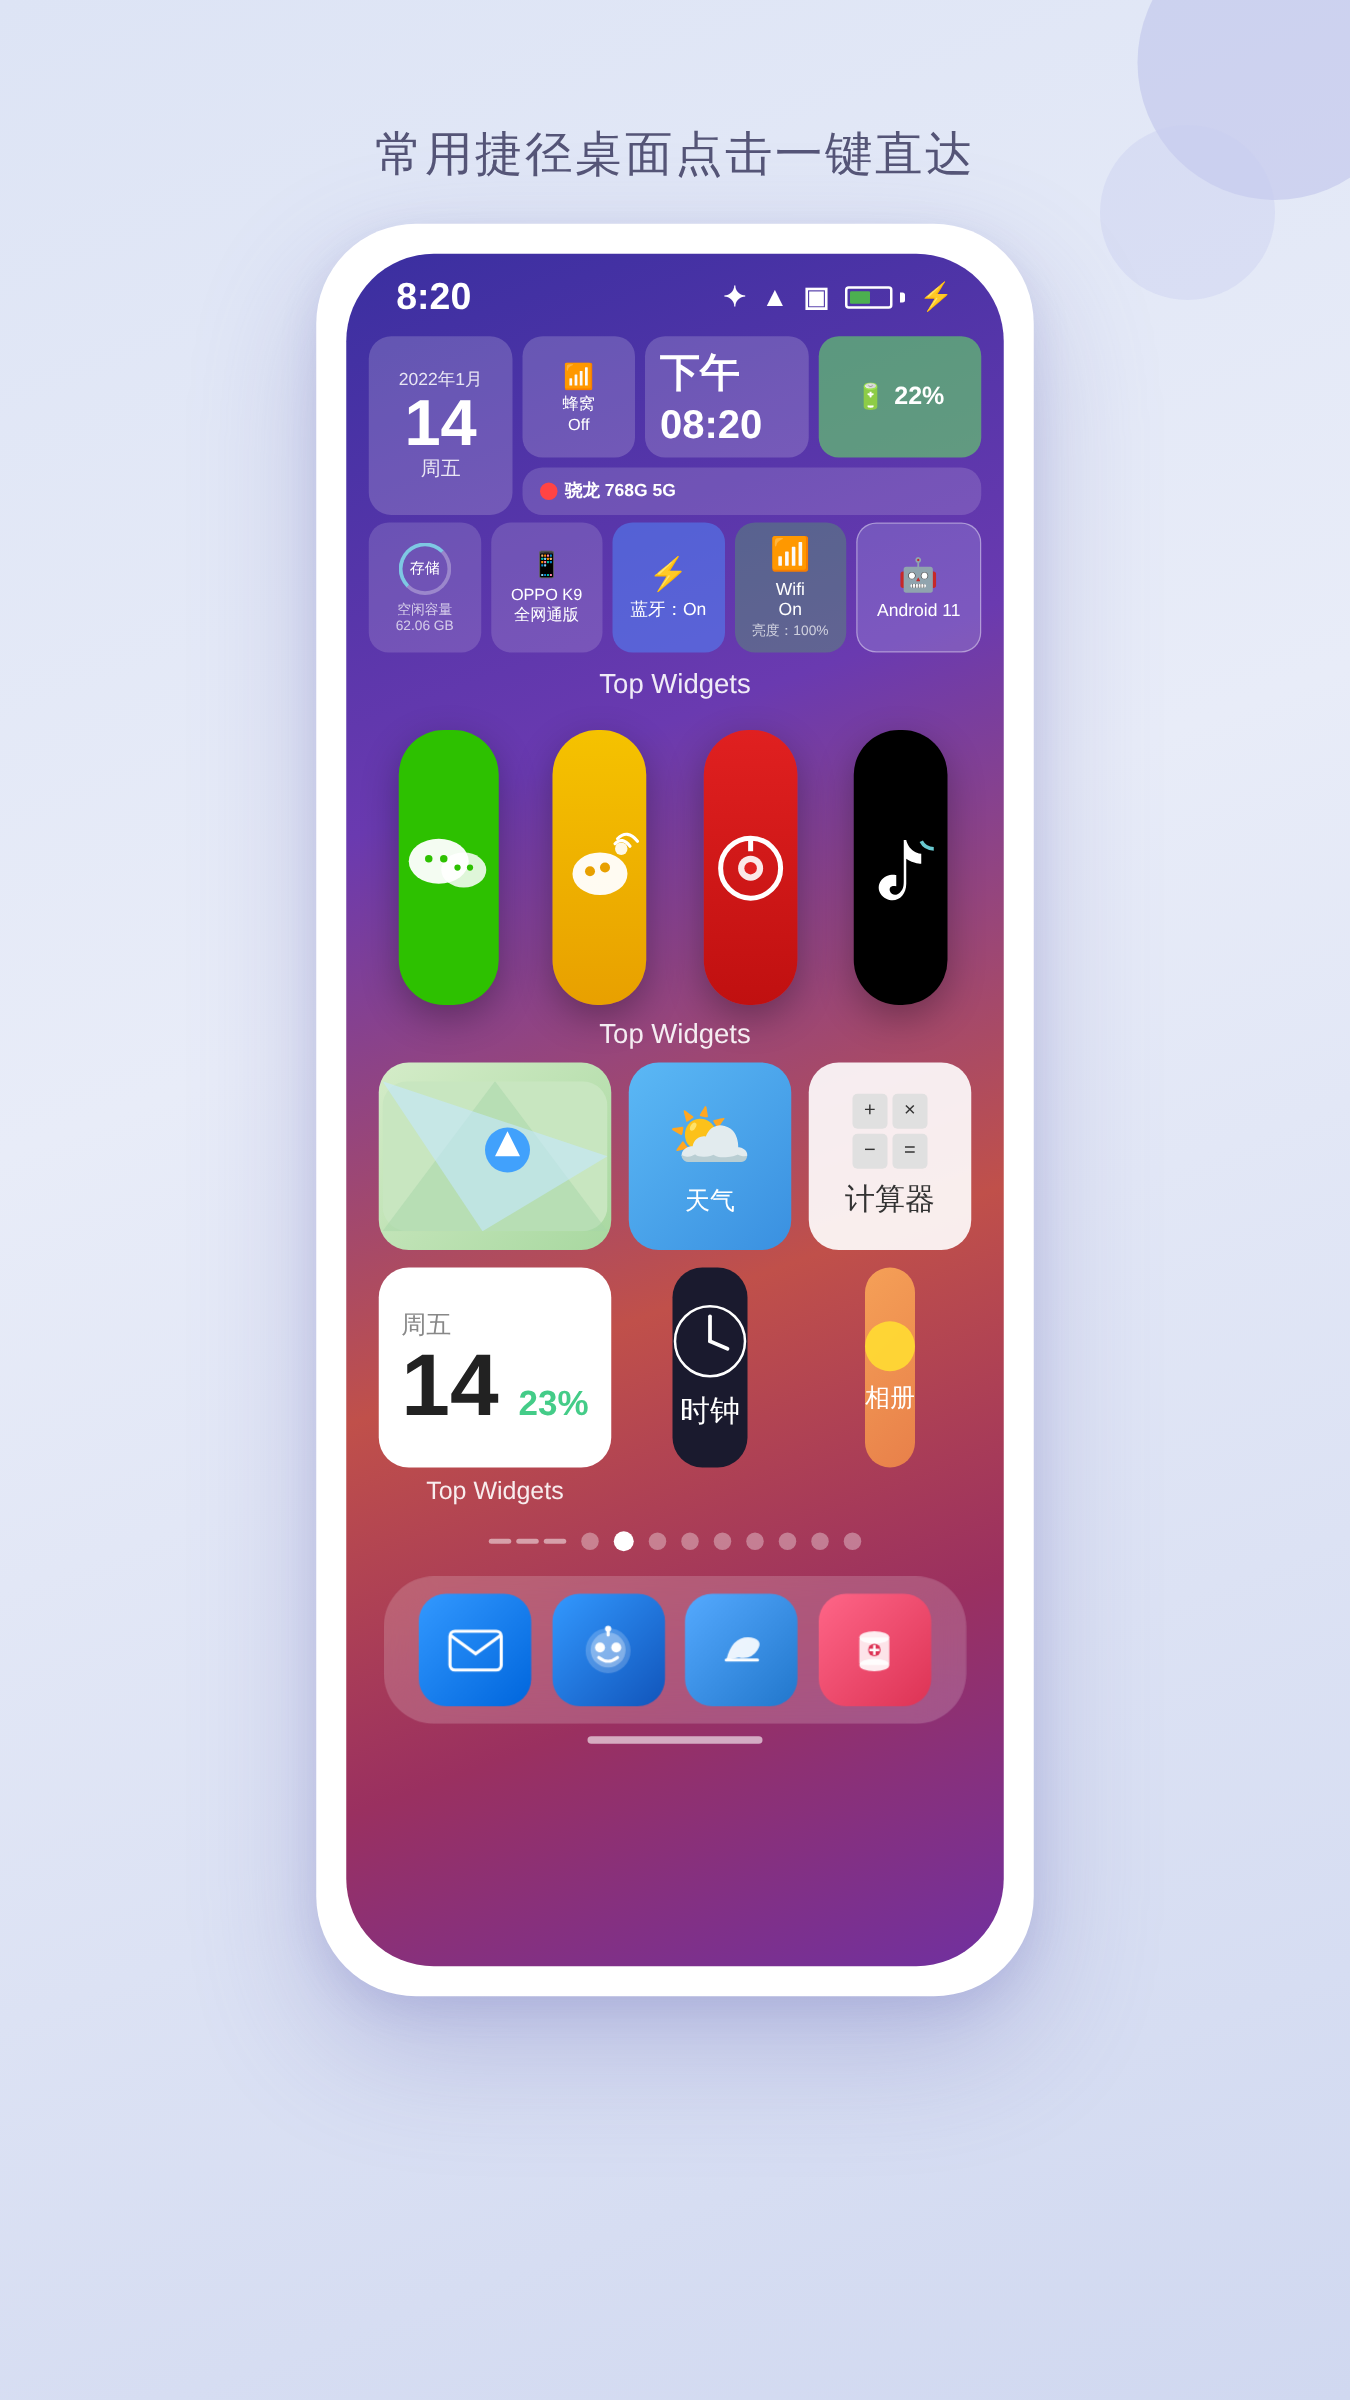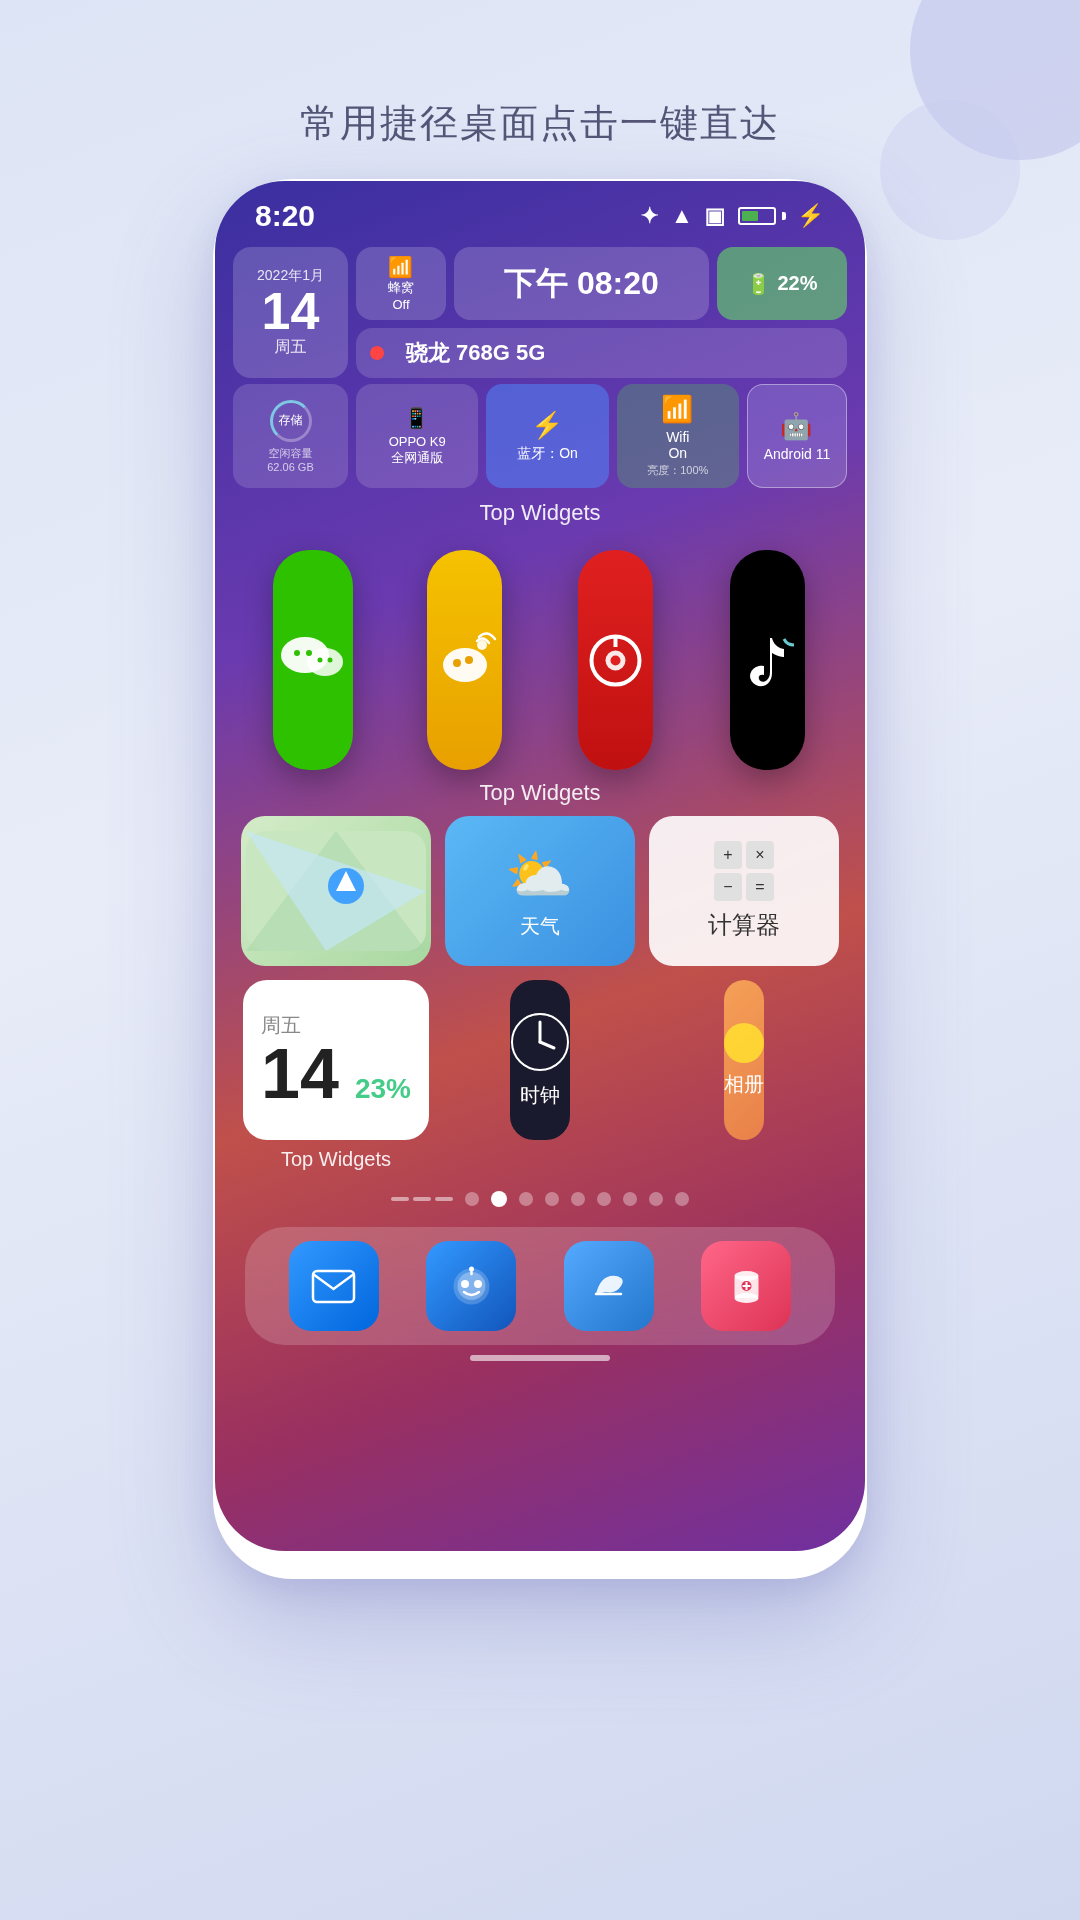--- a/index.html
+++ b/index.html
@@ -54,25 +54,25 @@
       top: 100px;
       right: 60px;
       width: 140px;
       height: 140px;
       background: rgba(200, 205, 240, 0.4);
       border-radius: 50%;
     }
 
     
     .phone-mockup {
-      width: 654px;
+      width: 574px;
       min-height: 1400px;
       background: white;
       border-radius: 80px;
-      padding: 2px;
+      padding: 24px;
       box-shadow: 0 40px 100px rgba(100,100,180,0.3), 0 10px 30px rgba(100,100,180,0.15);
       position: relative;
     }
 
     .phone-screen {
       width: 100%;
       height: 100%;
       min-height: 1370px;
       border-radius: 70px;
       background: linear-gradient(160deg, #3a2fa0 0%, #6a3ab0 30%, #c0504a 60%, #9a3060 80%, #7030a0 100%);
@@ -283,21 +283,21 @@
       height: 160px;
       display: flex;
       flex-direction: column;
       align-items: center;
       justify-content: center;
       gap: 10px;
     }
 
     .clock-label {
       color: white;
-      font-size: 20px;
+      font-size: 24px;
     }
 
     .widget-photos {
       background: linear-gradient(135deg, #f5a057, #e8804a);
       border-radius: 24px;
       height: 160px;
       display: flex;
       flex-direction: column;
       align-items: center;
       justify-content: center;
@@ -466,25 +466,25 @@
       padding: 10px 14px;
       color: white;
     }
 
     .phone-model-text {
       font-size: 16px;
       opacity: 0.8;
     }
 
     .phone-chip-text {
-      font-size: 22px;
+      font-size: 14px;
       font-weight: 800;
       display: flex;
       align-items: center;
-      gap: 22px;
+      gap: 6px;
     }
 
     .wt-small {
       flex: 1;
       background: rgba(255,255,255,0.15);
       border-radius: 16px;
       padding: 10px 8px;
       color: white;
       display: flex;
       flex-direction: column;

